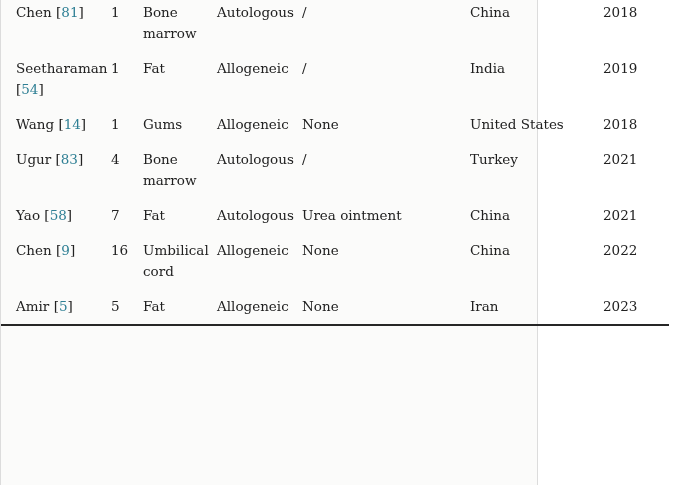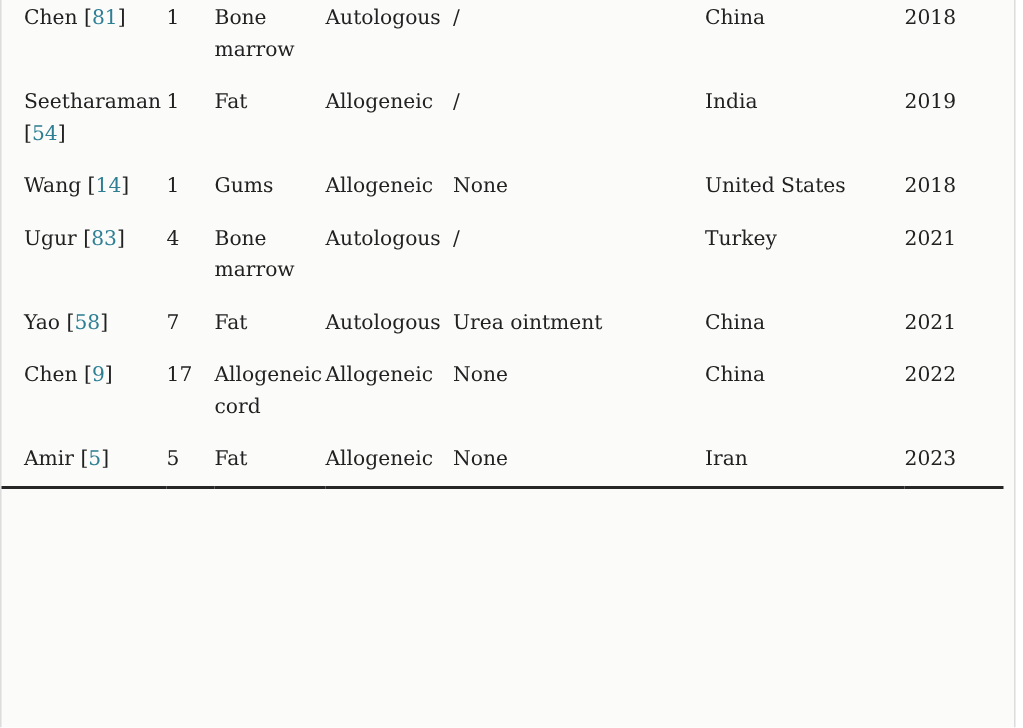--- a/index.html
+++ b/index.html
@@ -6,21 +6,21 @@
     margin: 0;
     padding: 0;
     width: 682px;
     height: 485px;
     overflow: hidden;
     background: #ffffff;
     font-family: "DejaVu Serif", "Liberation Serif", serif;
   }
   .panel {
     box-sizing: border-box;
-    width: 677px;
+    width: 538px;
     height: 485px;
     background: #fbfbfa;
     border-left: 1px solid #dcdcdc;
     border-right: 1px solid #dcdcdc;
   }
   table.studies {
     border-collapse: collapse;
     table-layout: fixed;
     width: 668px;
     margin: 0;
@@ -113,22 +113,22 @@
     <td>7</td>
     <td>Fat</td>
     <td>Autologous</td>
     <td class="treat">Urea ointment</td>
     <td>China</td>
     <td>2021</td>
   </tr>
 
   <tr>
     <td><span>Chen</span> <span class="bracket">[</span><a class="ref">9</a><span class="bracket">]</span></td>
-    <td>17</td>
-    <td>Allogeneic cord</td>
+    <td>16</td>
+    <td>Umbilical cord</td>
     <td>Allogeneic</td>
     <td class="treat">None</td>
     <td>China</td>
     <td>2022</td>
   </tr>
 
   <tr>
     <td><span>Amir</span> <span class="bracket">[</span><a class="ref">5</a><span class="bracket">]</span></td>
     <td>5</td>
     <td>Fat</td>

